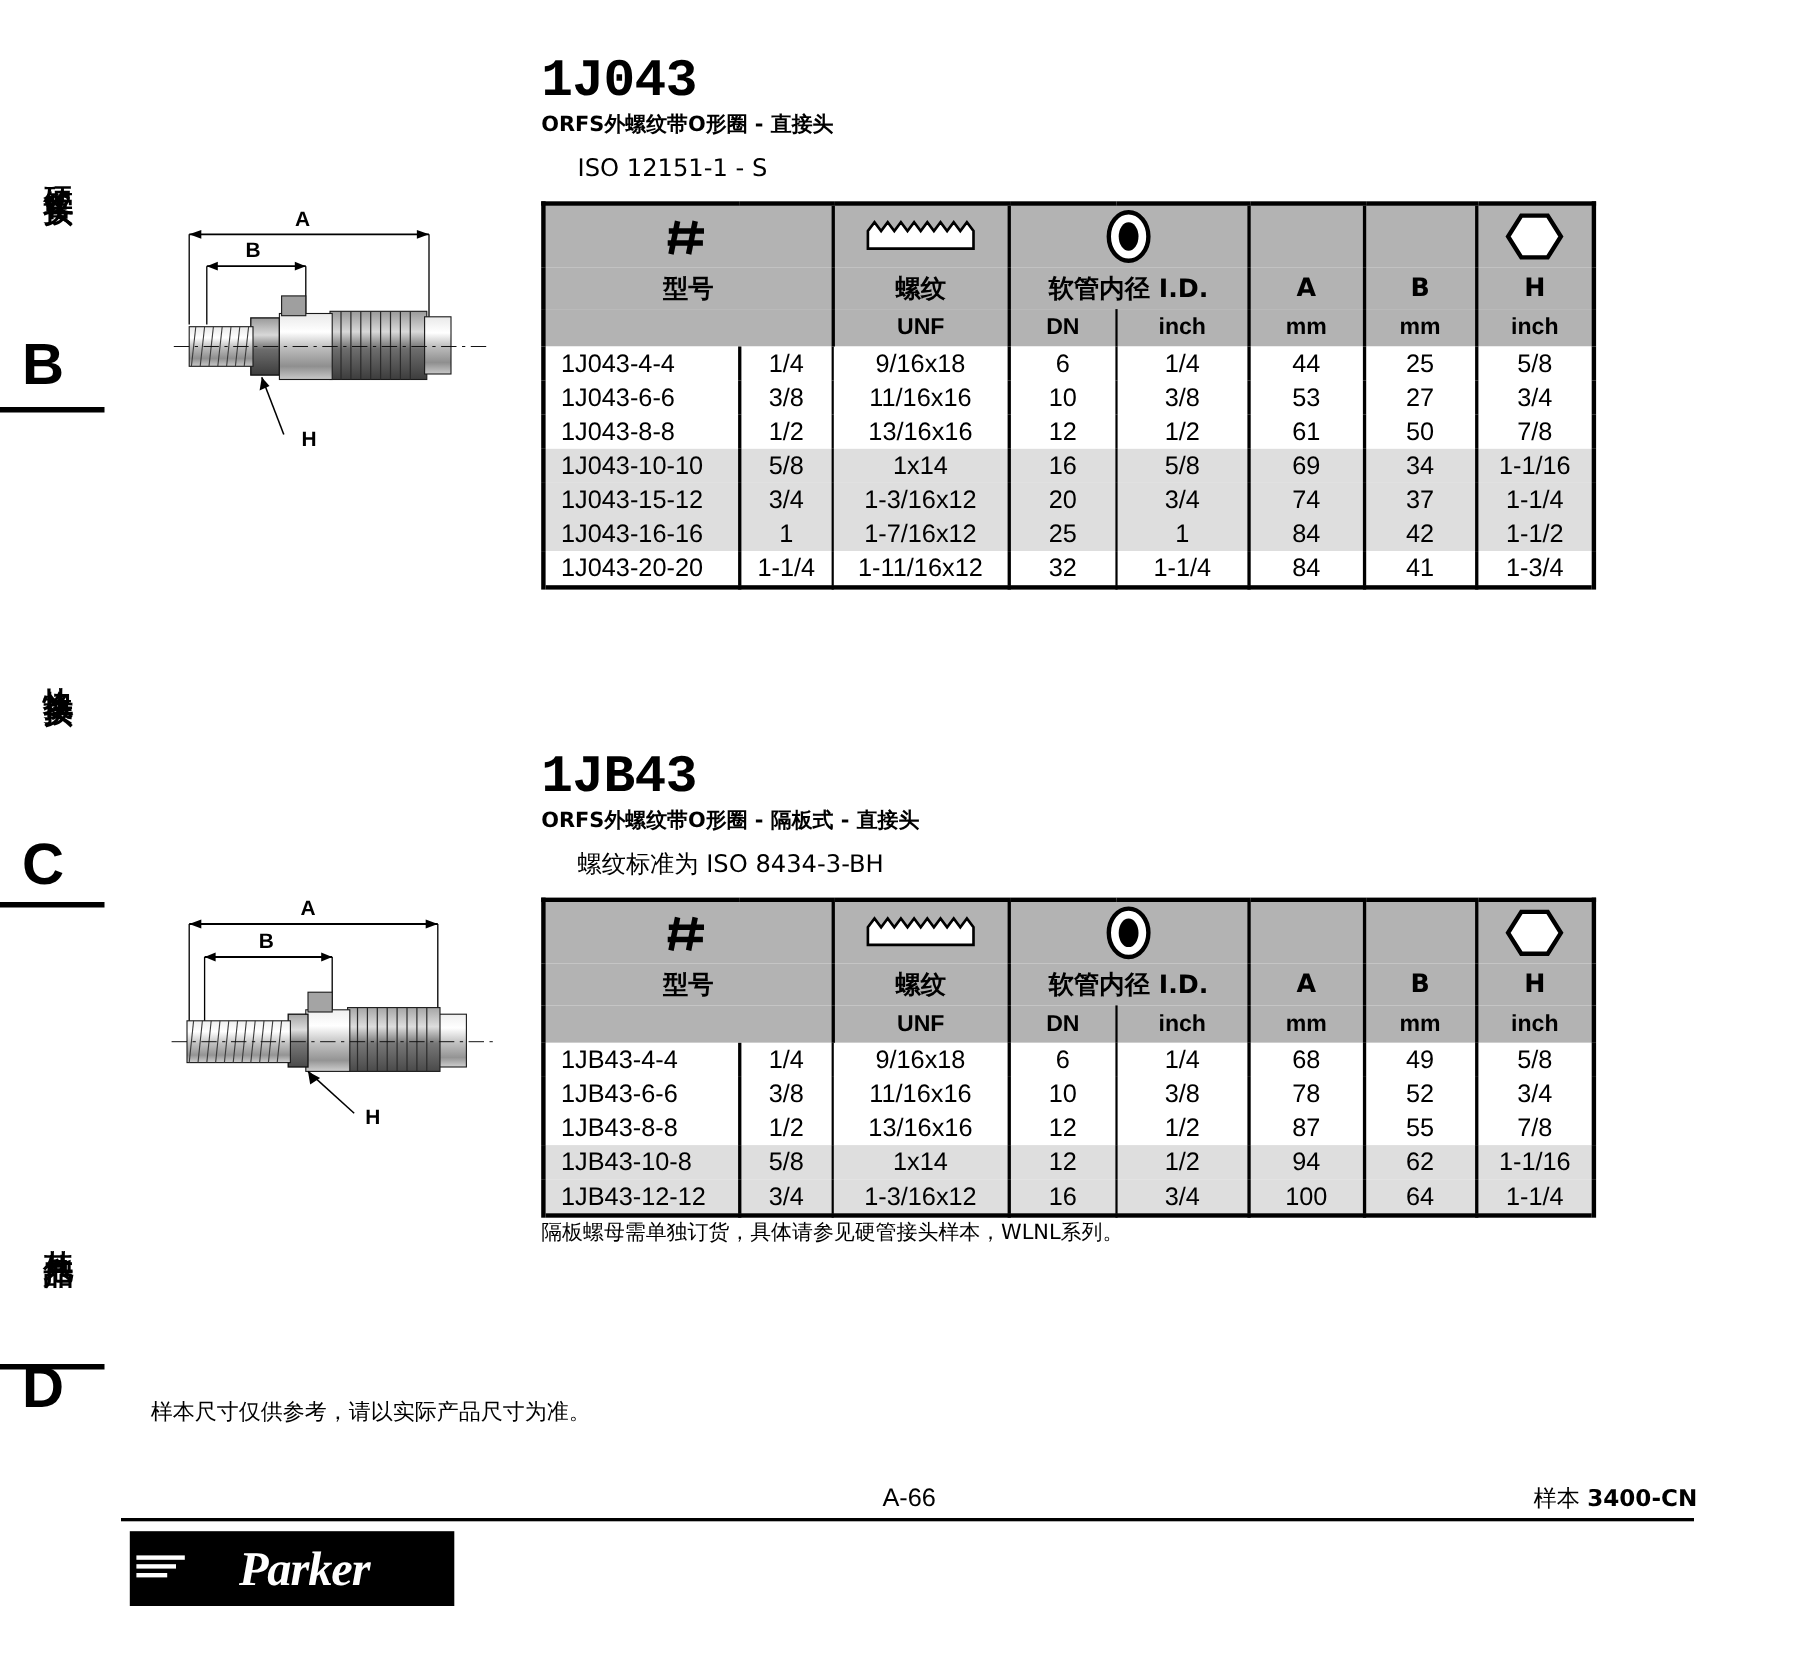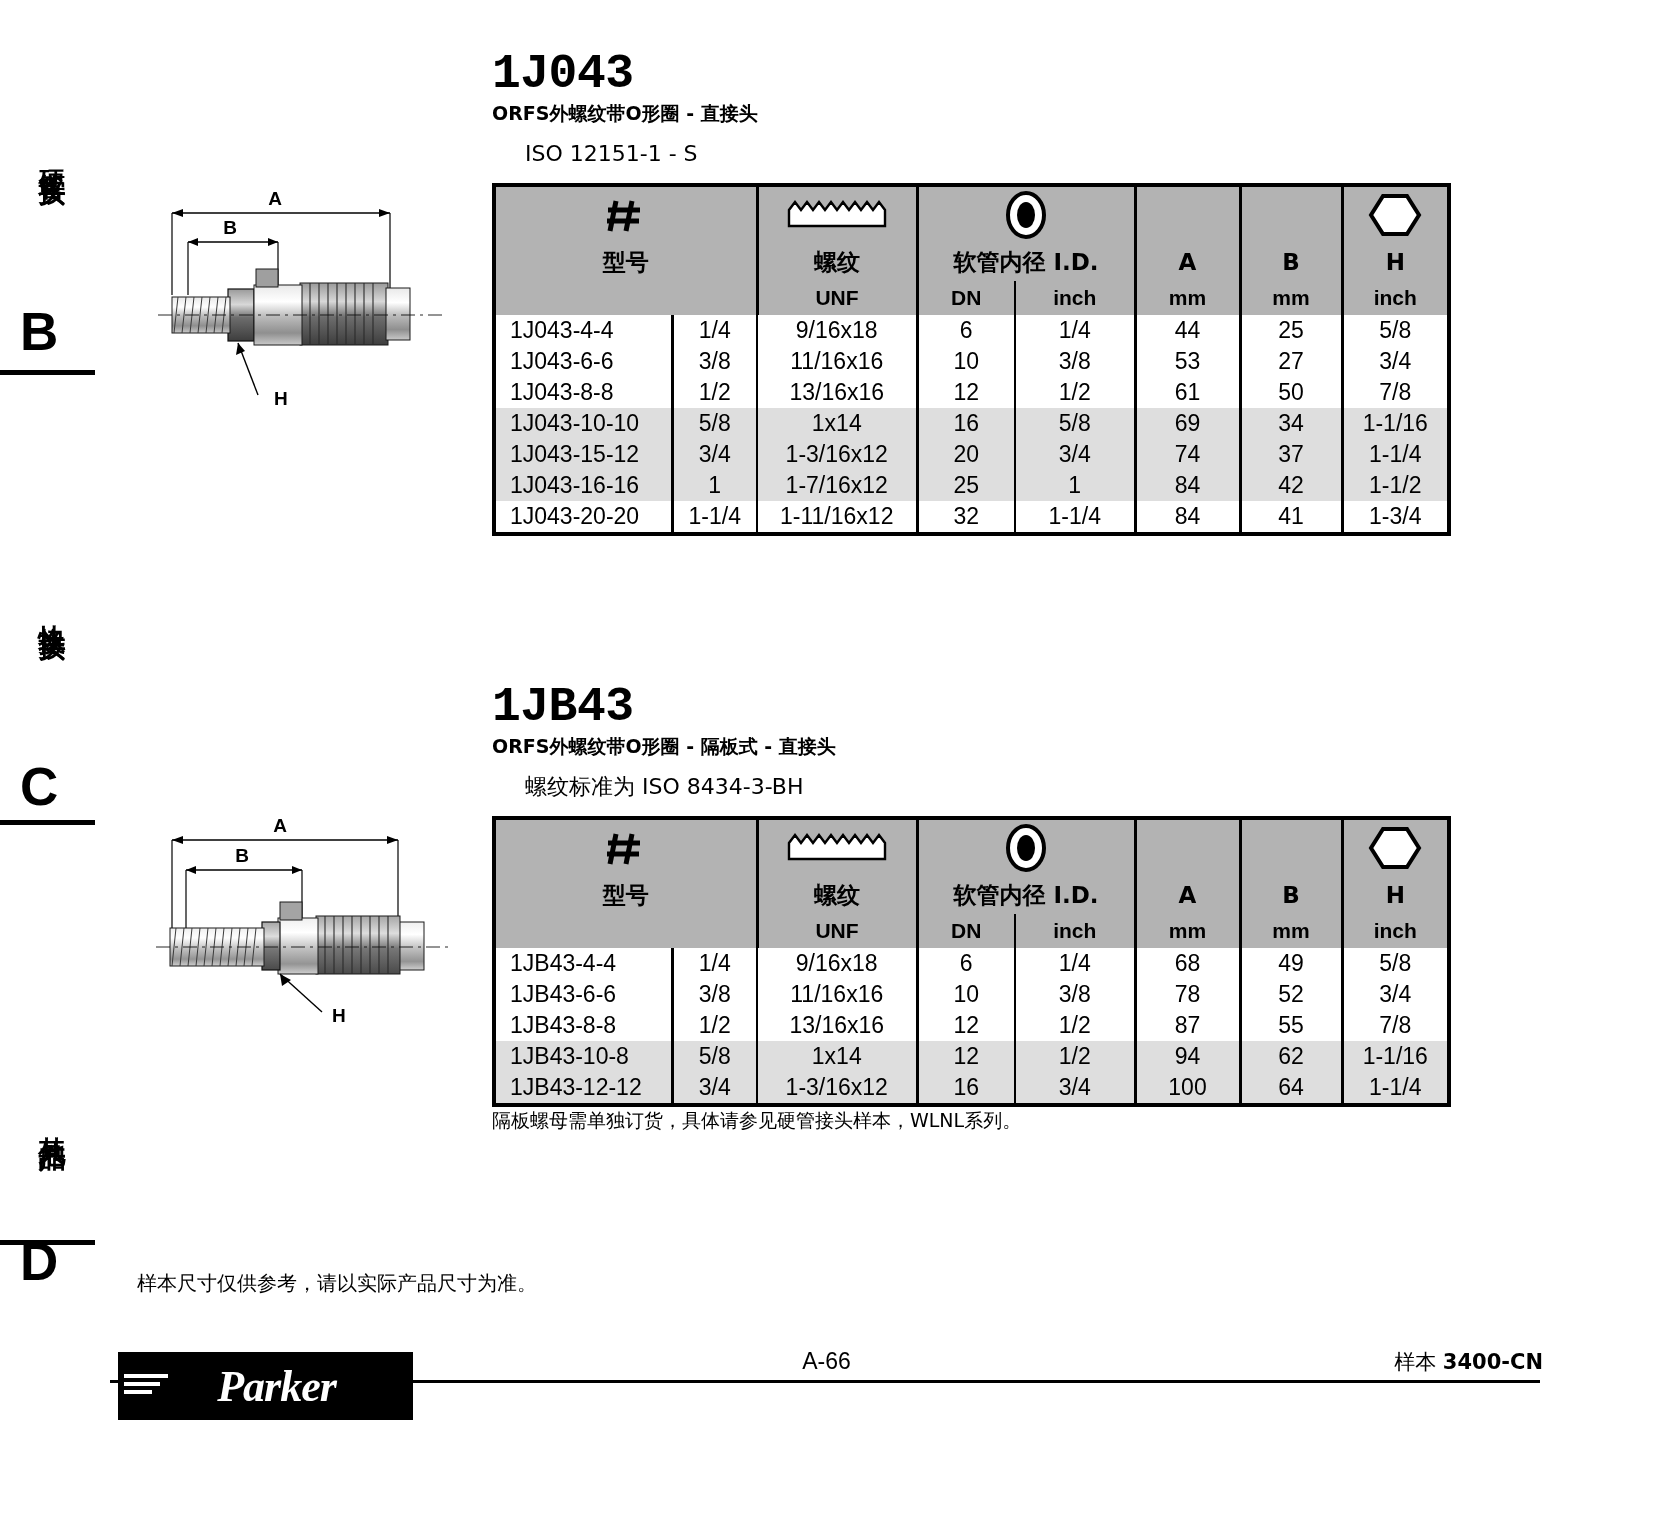--- a/index.html
+++ b/index.html
@@ -68,21 +68,21 @@
     font-family:"DejaVu Sans","Liberation Sans",sans-serif;white-space:nowrap;
   }
 
   
   .foot-rule{position:absolute;left:110px;top:1380px;width:1430px;height:3px;background:#000;}
   .foot-page{position:absolute;top:1348px;left:0;width:1653px;text-align:center;
     font-size:23px;font-family:"Liberation Sans",sans-serif;}
   .foot-right{position:absolute;top:1348px;right:110px;font-size:21px;
     font-family:"DejaVu Sans","Liberation Sans",sans-serif;}
   .foot-right b{font-weight:700;}
-  .logo{position:absolute;left:118px;top:1352px;width:295px;height:68px;background:#000;}
+  .logo{position:absolute;left:118px;top:1392px;width:295px;height:68px;background:#000;}
   .logo-txt{position:absolute;left:0;top:0;width:295px;height:68px;
     color:#fff;font-size:44px;font-weight:700;font-style:italic;
     font-family:"Liberation Serif",serif;letter-spacing:-1px;
     display:flex;align-items:center;justify-content:center;padding-left:22px;box-sizing:border-box;}
   .logo-stripes{position:absolute;left:6px;top:22px;width:44px;height:24px;}
   .logo-stripes i{display:block;height:4px;background:#fff;margin-bottom:4px;}
   .logo-stripes i:nth-child(1){width:44px;}
   .logo-stripes i:nth-child(2){width:36px;}
   .logo-stripes i:nth-child(3){width:28px;}
 

